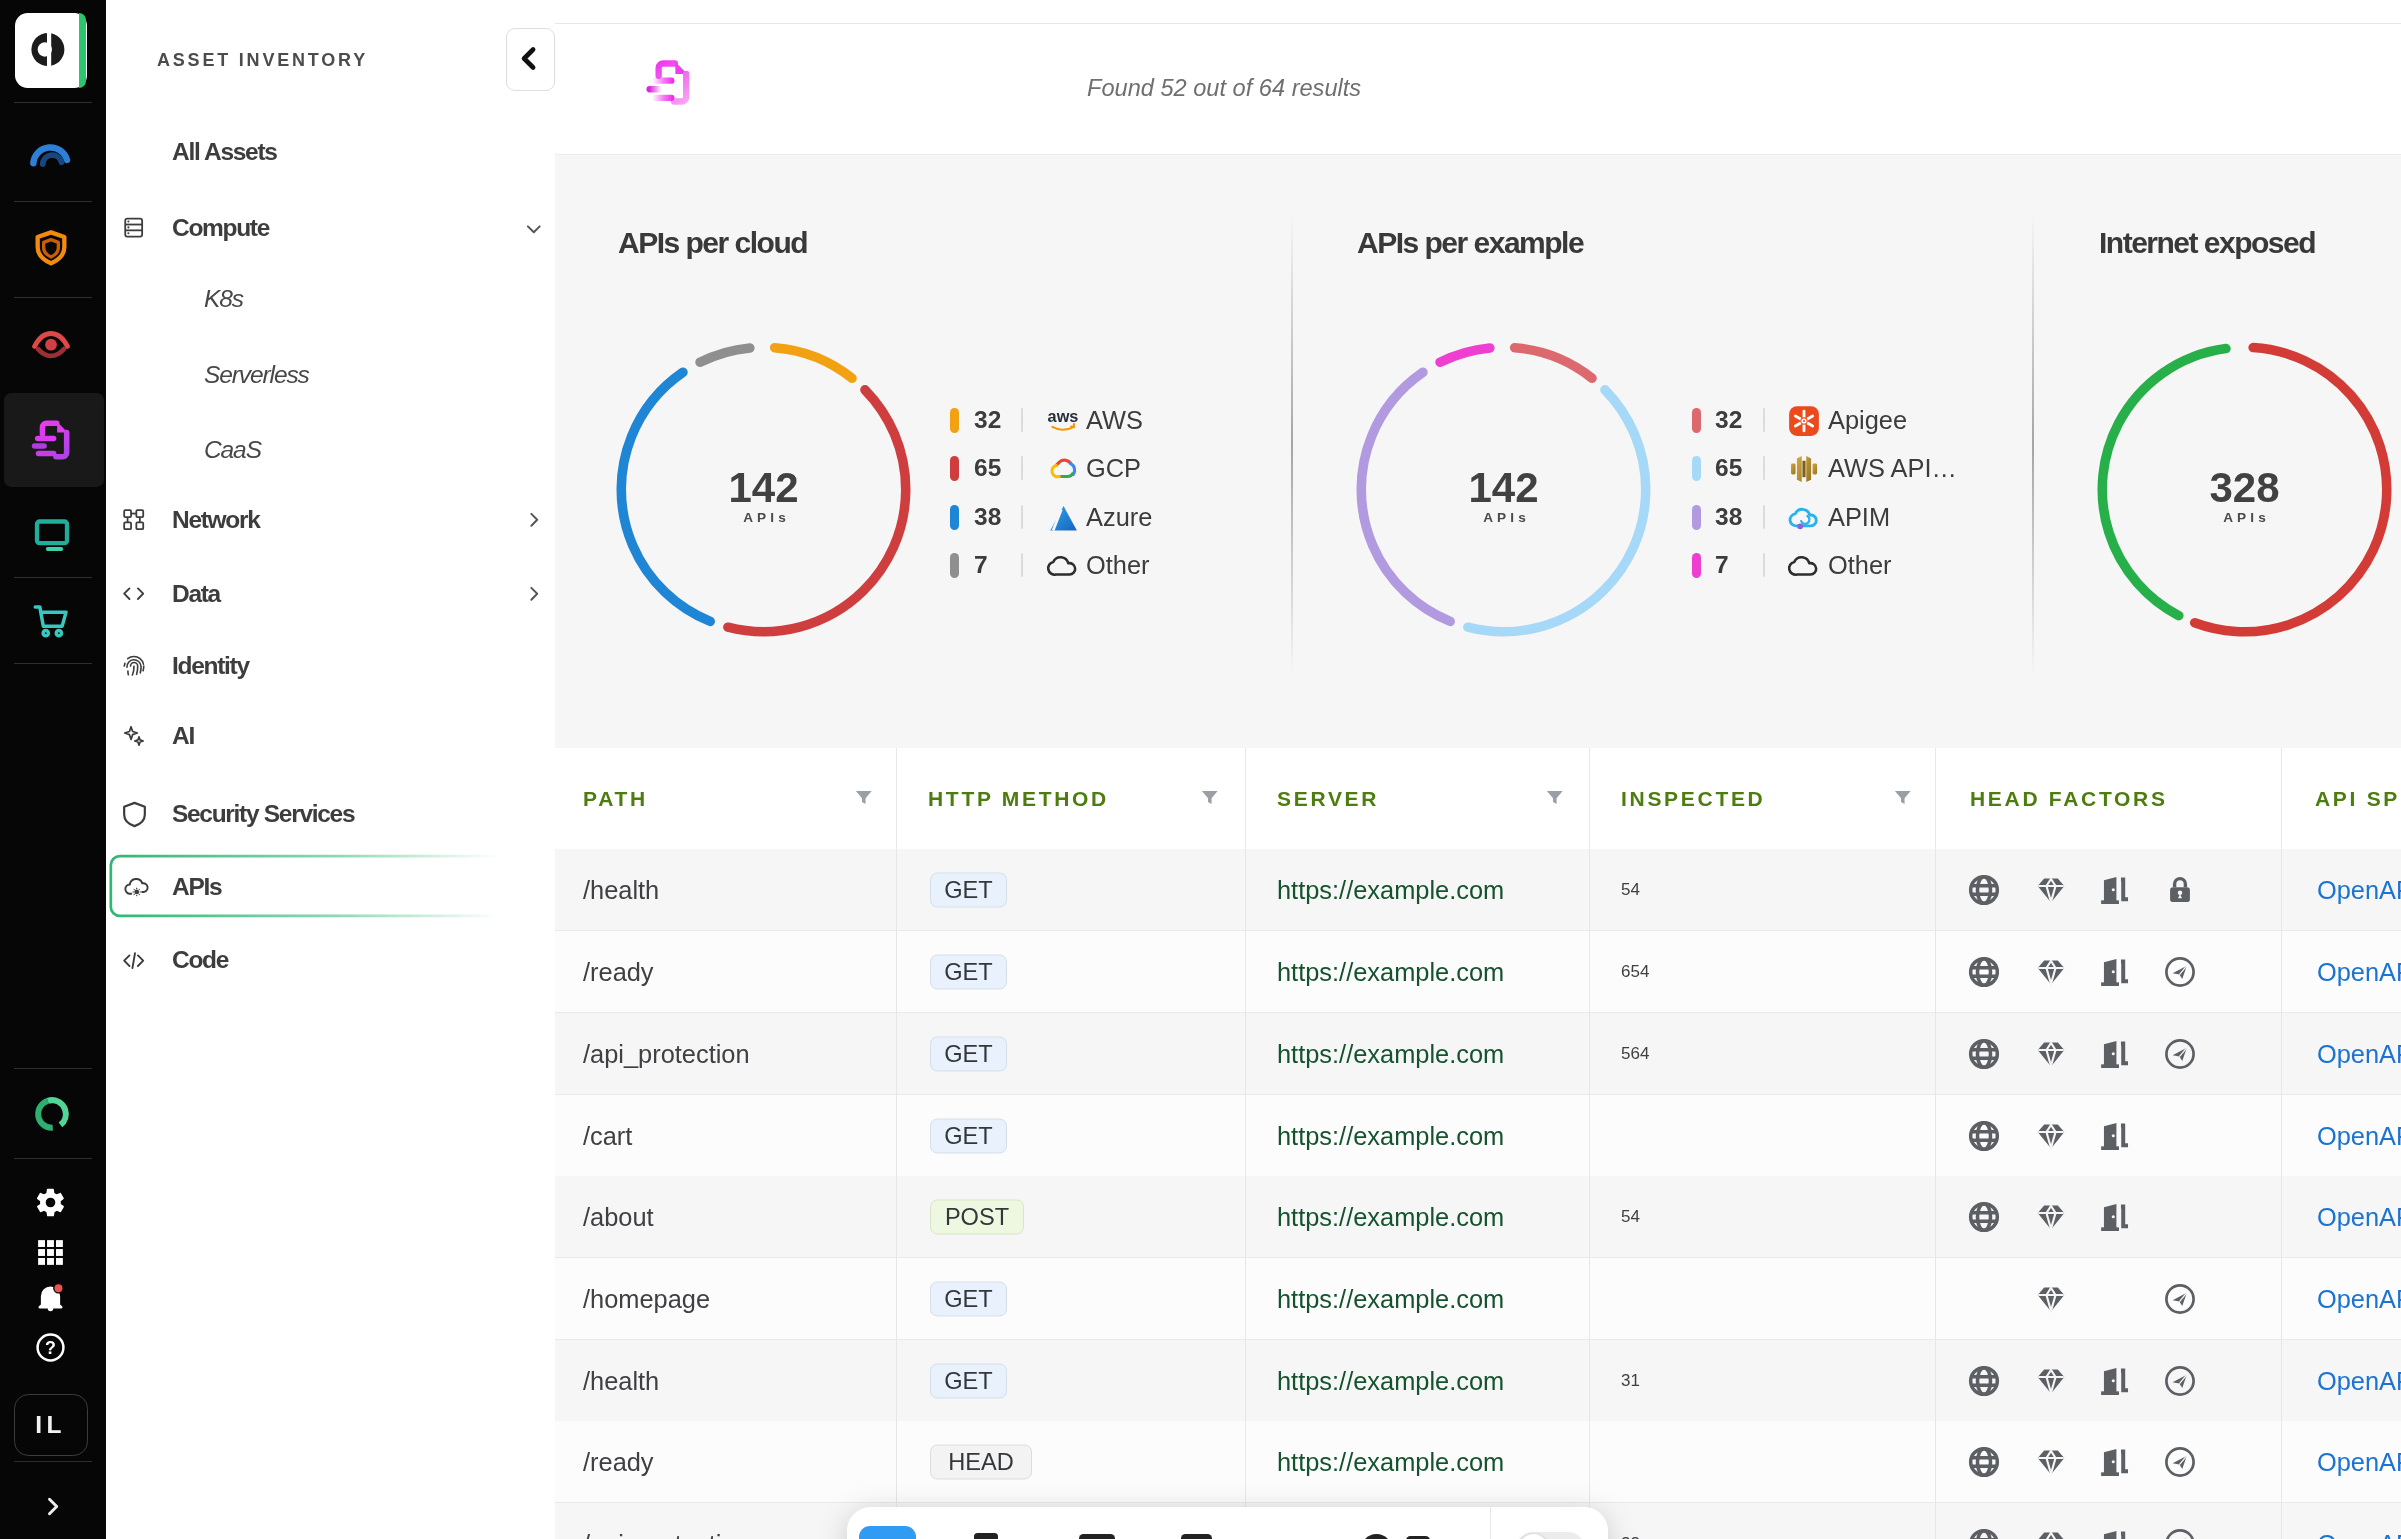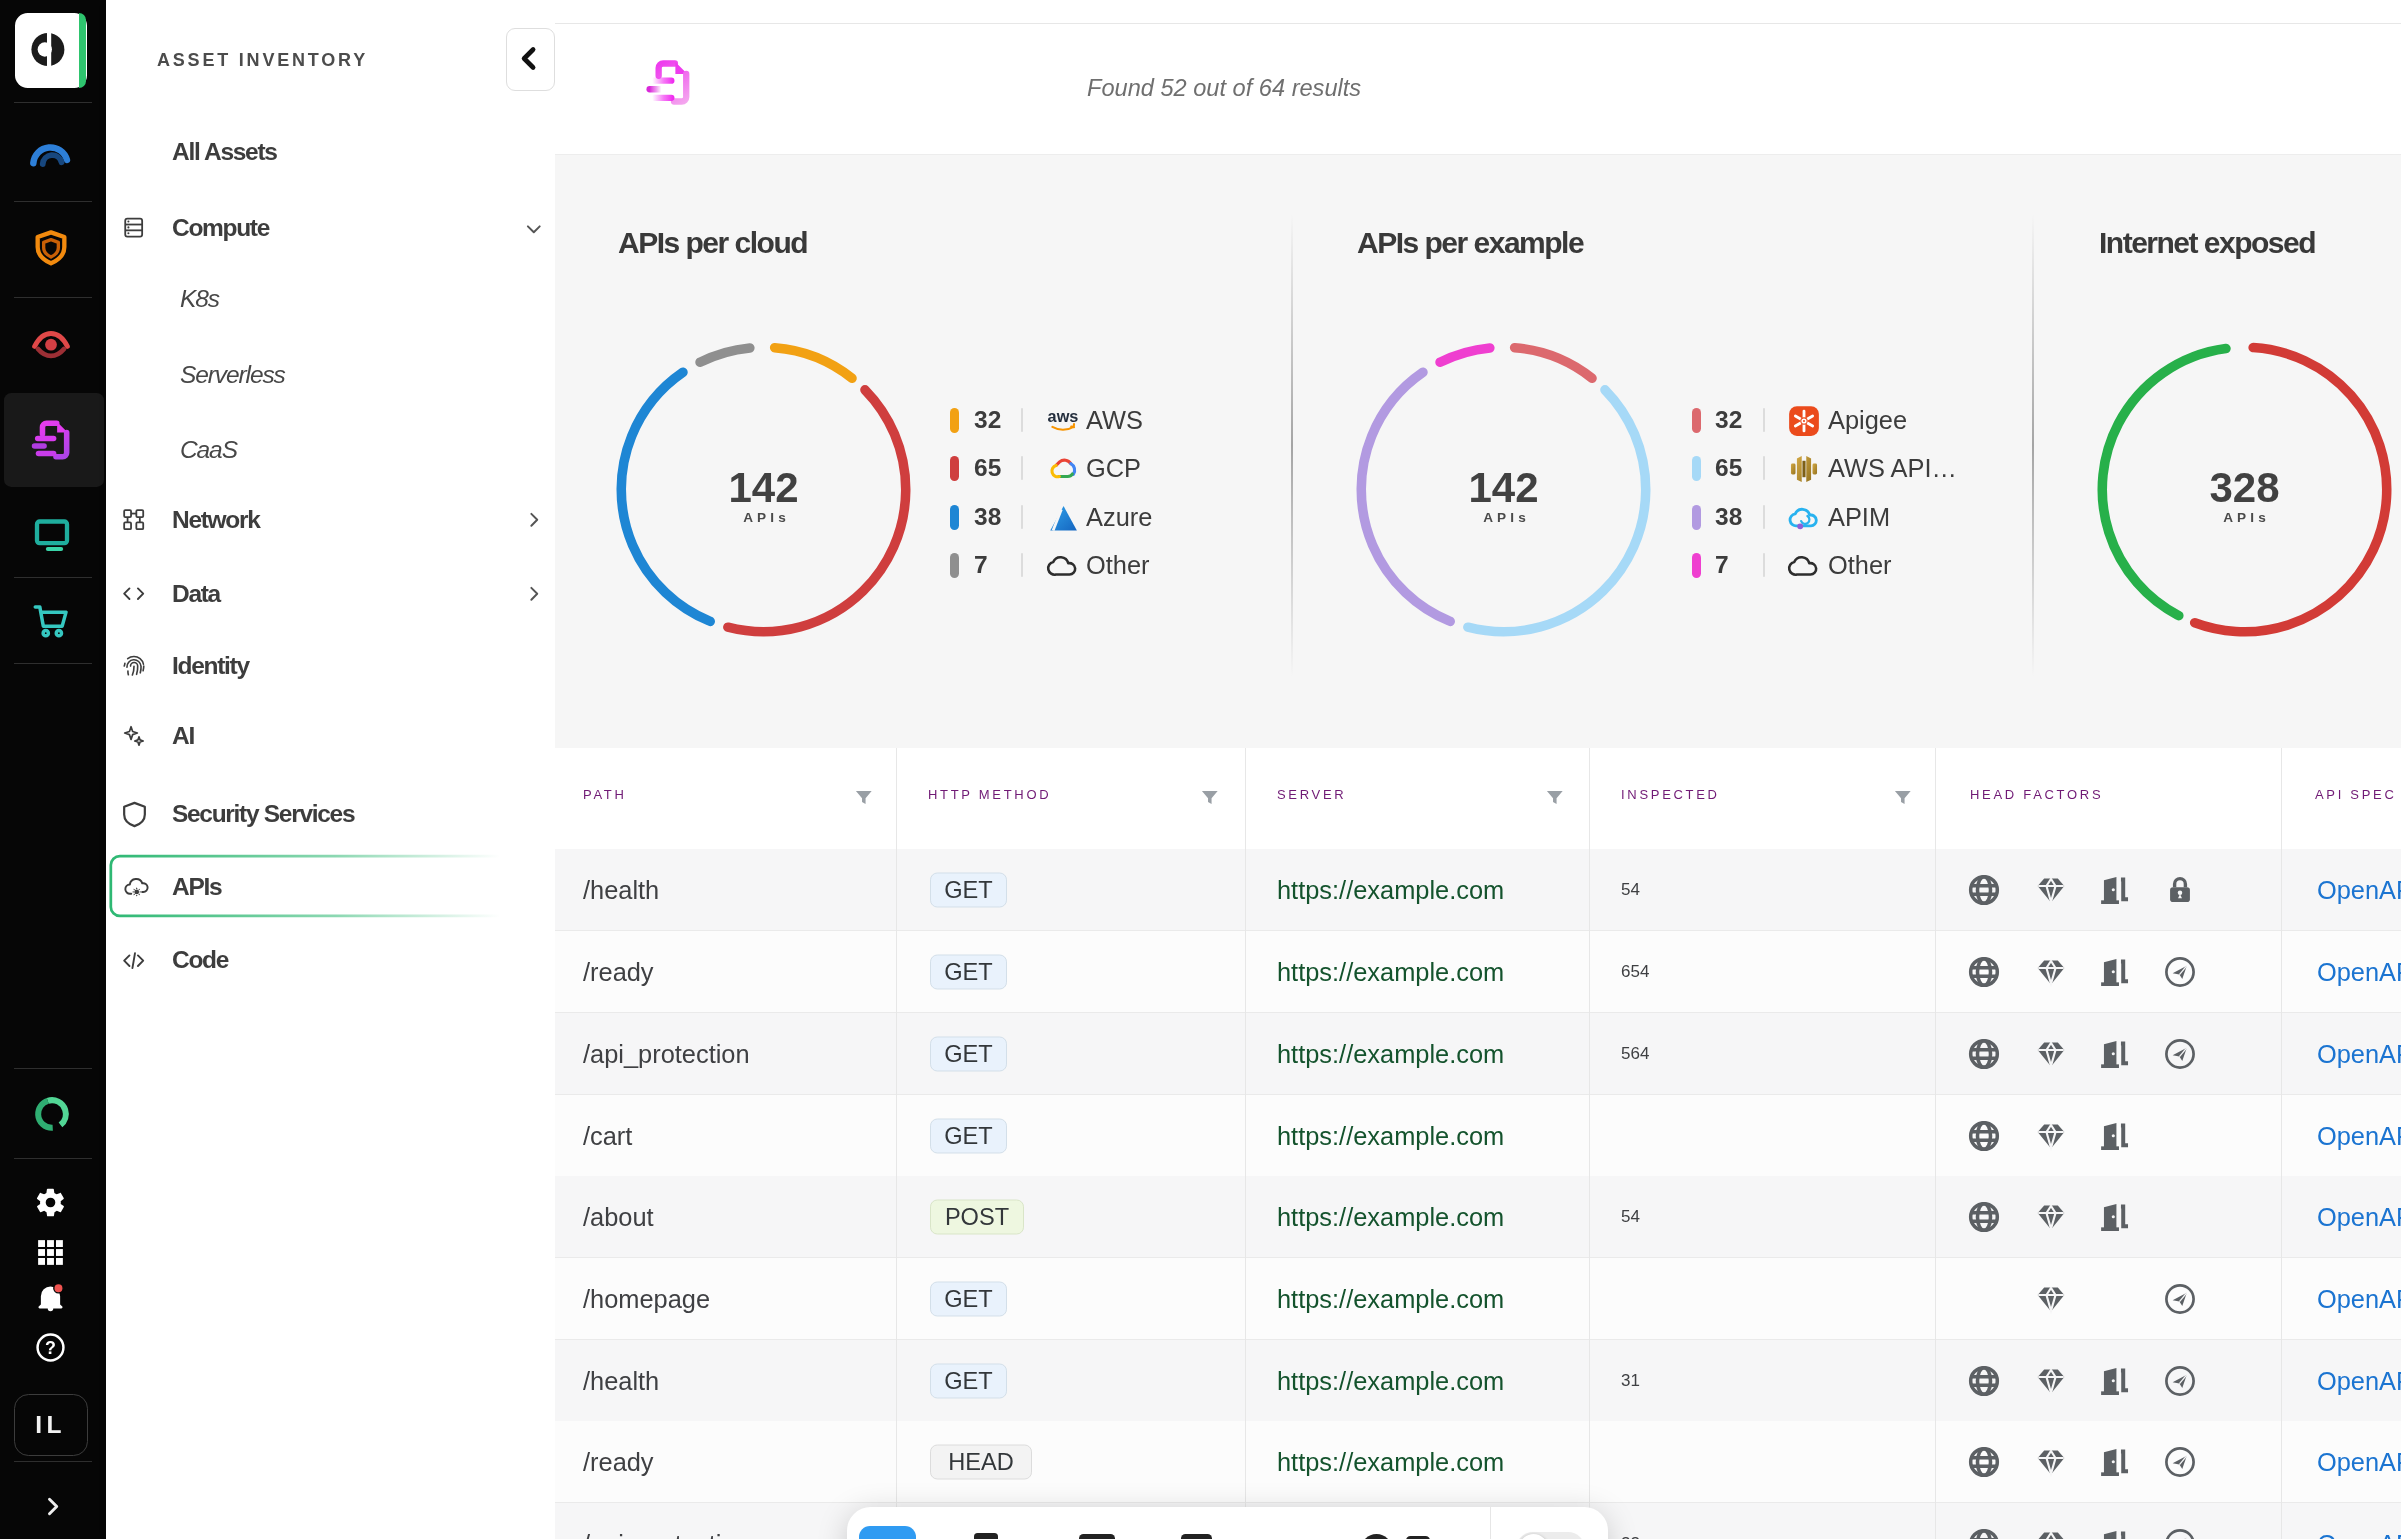--- a/index.html
+++ b/index.html
@@ -1,29 +1,29 @@
 <!DOCTYPE html>
 <html style="font-size:14.5px"><head><meta charset="utf-8"><style>
 *{margin:0;padding:0;box-sizing:border-box}
 html,body{width:2401px;height:1539px;overflow:hidden;background:#fff;font-family:"Liberation Sans",sans-serif;position:relative}
 .abs{position:absolute}
 .sep{position:absolute;left:13.6px;width:78px;height:0.9px;background:#2e2e2e}
 .mi{position:absolute;left:66px;font-size:24.5px;font-weight:700;color:#3d3d3d;letter-spacing:-1.3px;white-space:nowrap}
-.ms{position:absolute;left:74px;font-size:24.5px;font-style:italic;color:#474747;letter-spacing:-1.1px;white-space:nowrap}
+.ms{position:absolute;left:98px;font-size:24.5px;font-style:italic;color:#474747;letter-spacing:-1.1px;white-space:nowrap}
 .mic{position:absolute;left:15.4px}
 .chev{position:absolute;left:416px;color:#555}
 .ctitle{position:absolute;font-size:30px;font-weight:700;color:#393939;letter-spacing:-1.5px}
 .cnum{position:absolute;width:309px;text-align:center;font-size:42px;font-weight:700;color:#414141}
 .capis{position:absolute;width:309px;text-align:center;font-size:13.6px;font-weight:700;letter-spacing:4.1px;color:#4a4a4a}
 .lgbar{position:absolute;width:9px;height:24.5px;border-radius:4.5px}
 .lgnum{position:absolute;font-size:24.5px;font-weight:700;color:#3c3c3c}
 .lgdiv{position:absolute;width:1.8px;height:23.6px;background:#dcdcdc;border-radius:0.9px}
 .lglab{position:absolute;font-size:25.4px;color:#3c3c3c;white-space:nowrap}
 .lgic{position:absolute;width:34px;height:34px}
-.hcell{position:absolute;font-size:13px;font-weight:400;letter-spacing:2.7px;color:#701a75;white-space:nowrap}
+.hcell{position:absolute;font-size:21px;font-weight:700;letter-spacing:2.7px;color:#4d7c0f;white-space:nowrap}
 .vline{position:absolute;top:748px;bottom:0;width:0.9px;background:#e7e7e7;z-index:5}
 .row{position:absolute;left:0;width:1846px;height:82px;border-bottom:0.9px solid #eaeaea}
 .podd{background:#f6f6f7}.peven{background:#fcfcfc}
 .ptxt{position:absolute;left:28px;font-size:25.4px;color:#3f4043;top:50%;transform:translateY(-50%)}
 .srv{position:absolute;left:722px;font-size:25.4px;color:#14532d;top:50%;transform:translateY(-50%)}
 .insp{position:absolute;left:1066px;font-size:17px;color:#3f4043;top:50%;transform:translateY(-50%)}
 .oapi{position:absolute;left:1762px;font-size:25.4px;color:#1b74d1;top:50%;transform:translateY(-50%)}
 .badge{position:absolute;left:375px;height:35px;border-radius:7.3px;font-size:23.6px;color:#33373a;top:50%;transform:translateY(-50%);display:flex;align-items:center;justify-content:center}
 .bget{width:77px;background:#e9f2fc;border:1.8px solid #d3dfe9}
 .bpost{width:94px;background:#eef7e0;border:1.8px solid #d9e5c8}

